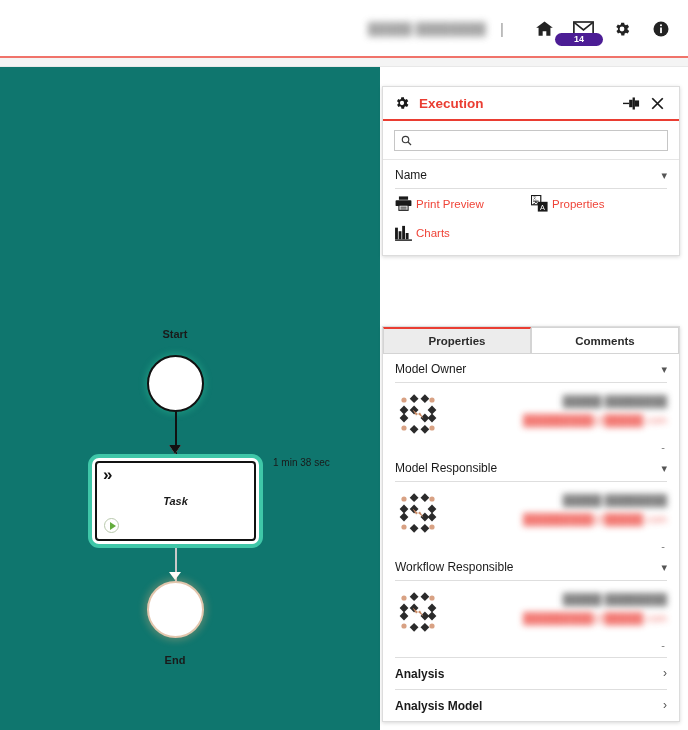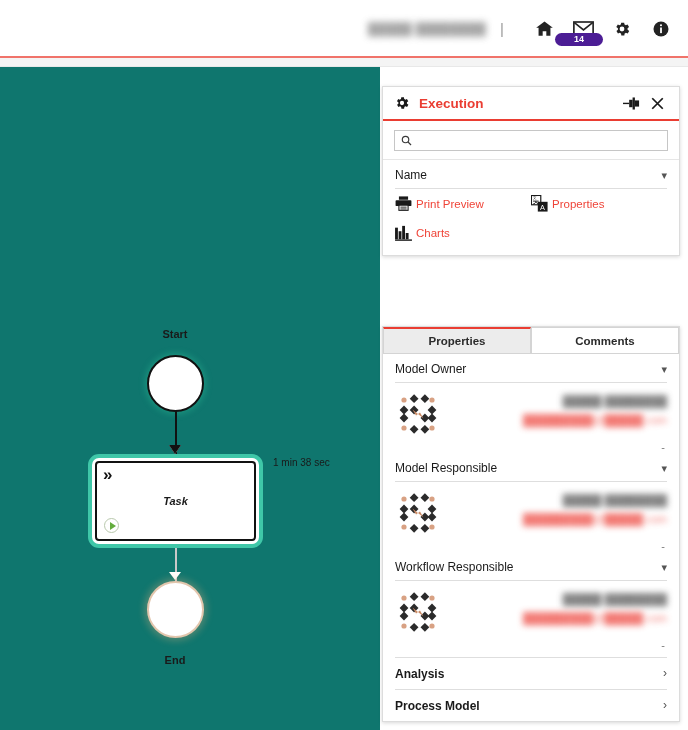--- a/index.html
+++ b/index.html
@@ -502,19 +502,19 @@
 
     <div class="sec-underline" style="margin-top:6px"></div>
 
     <div class="plain-row">
       <span class="title">Analysis</span>
       <span class="caret">›</span>
     </div>
     <div class="sec-underline"></div>
 
     <div class="plain-row">
-      <span class="title">Process Model</span>
+      <span class="title">Analysis Model</span>
       <span class="caret">›</span>
     </div>
     <div class="sec-underline"></div>
   </div>
 
 </div>
 
 </body></html>

